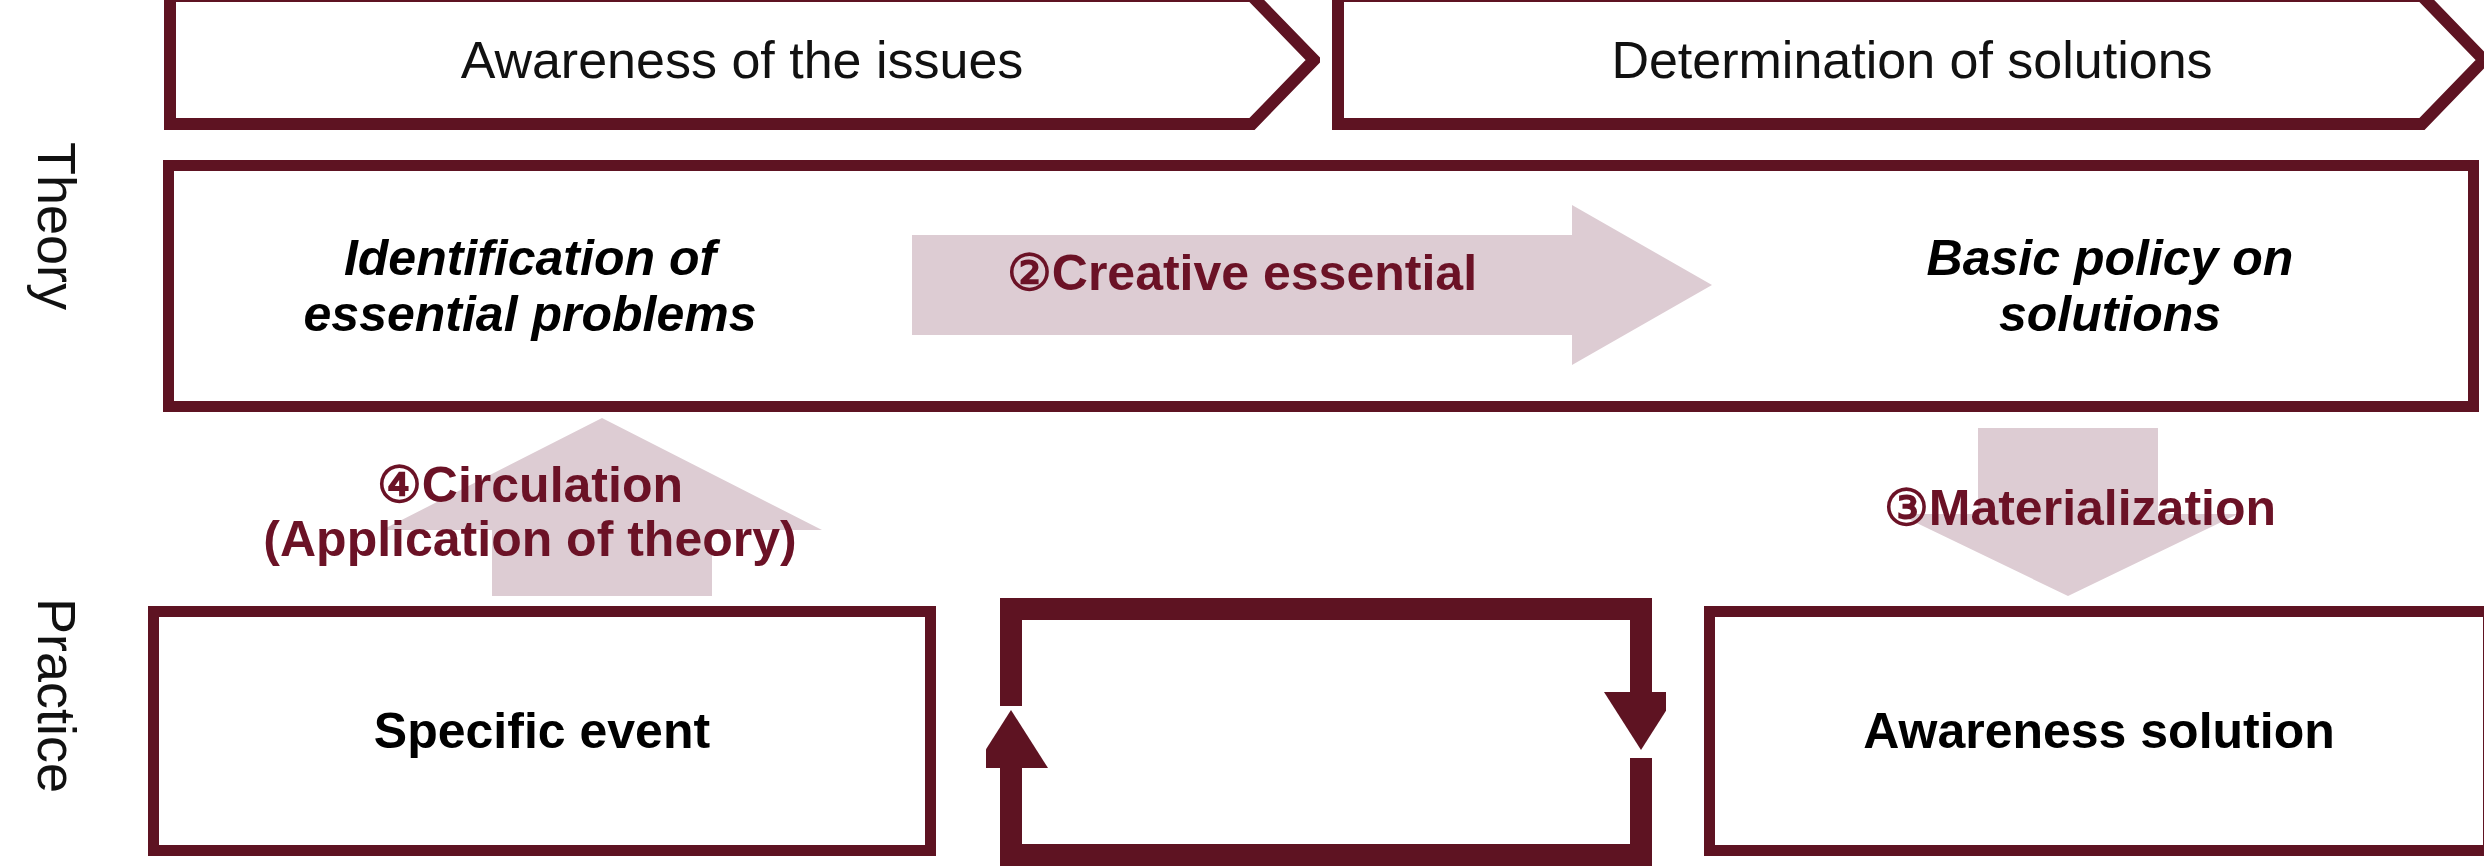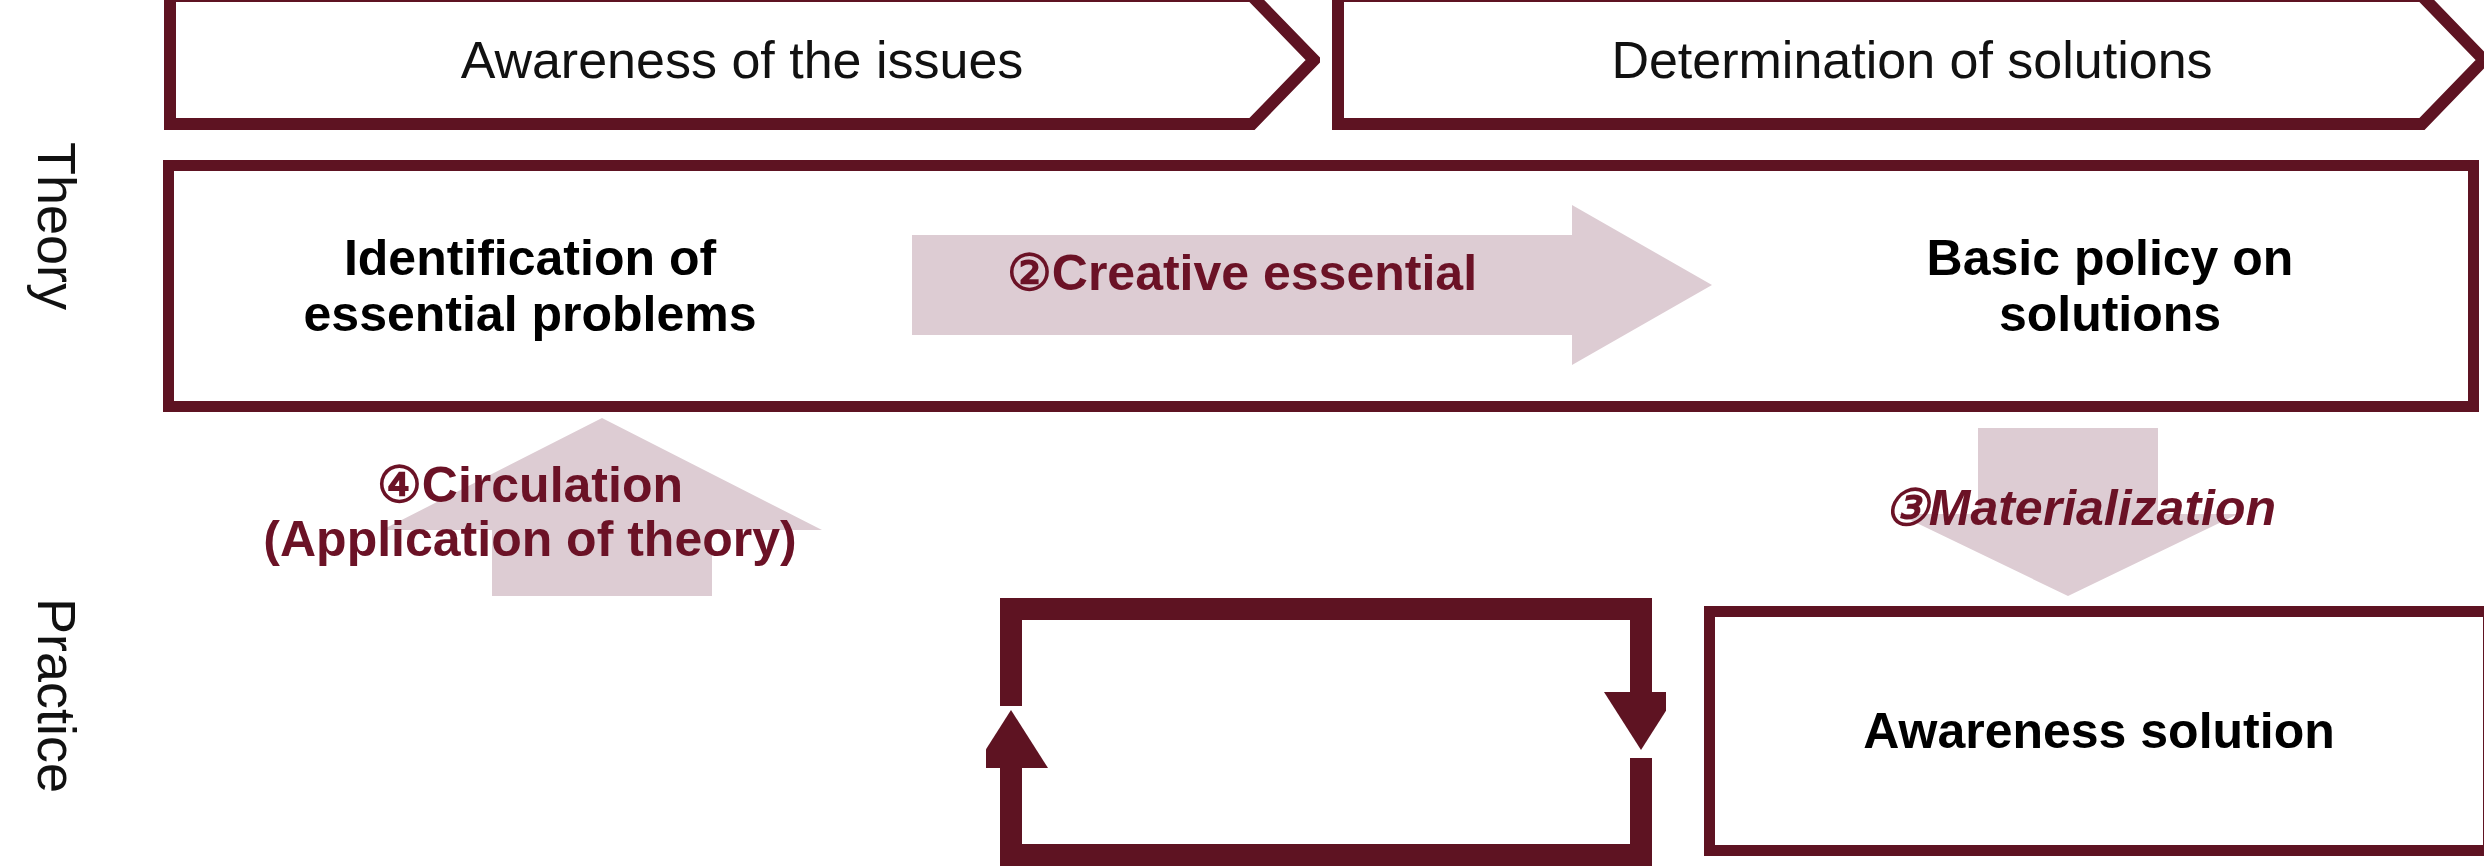--- a/index.html
+++ b/index.html
@@ -10,21 +10,21 @@
   #stage {
     position: relative;
     width: 2484px;
     height: 866px;
     background: #ffffff;
     overflow: hidden;
     font-family: "Liberation Sans", sans-serif;
   }
 
   
-  .abs { position: absolute; }
+  .abs { position: absolute; font-style: italic; }
 
   
   .row-label {
     position: absolute;
     color: #111111;
     font-size: 54px;
     font-weight: 400;
     letter-spacing: 0px;
     white-space: nowrap;
     transform-origin: left top;
@@ -141,22 +141,25 @@
 
   <div class="step-caption" style="left:150px; top:458px; width:760px; font-size:50px; line-height:1.08;">④Circulation
 (Application of theory)</div>
 
   <div class="pale-arrow" style="left:1898px; top:428px; width:340px; height:168px;">
     <svg width="340" height="168" viewBox="0 0 340 168">
       <polygon points="80,0 260,0 260,86 340,86 170,168 0,86 80,86" fill="#DDCCD3"></polygon>
     </svg>
   </div>
 
-  <div class="step-caption" style="left:1820px; top:482px; width:520px; font-size:50px;font-style:italic;">③Materialization</div>
+  <div class="step-caption" style="left:1820px; top:482px; width:520px; font-size:50px;">③Materialization</div>
 
+  <div class="box" style="left:148px; top:606px; width:788px; height:250px;">
+    <div class="box-text">Specific event</div>
+  </div>
 
   <div class="box" style="left:1704px; top:606px; width:790px; height:250px;">
     <div class="box-text">Awareness solution</div>
   </div>
 
   <div class="loop" style="left:986px; top:598px; width:680px; height:268px;">
     <svg width="680" height="268" viewBox="0 0 680 268">
 
       <rect x="14" y="0" width="652" height="22" fill="#5E1322"></rect>
 

